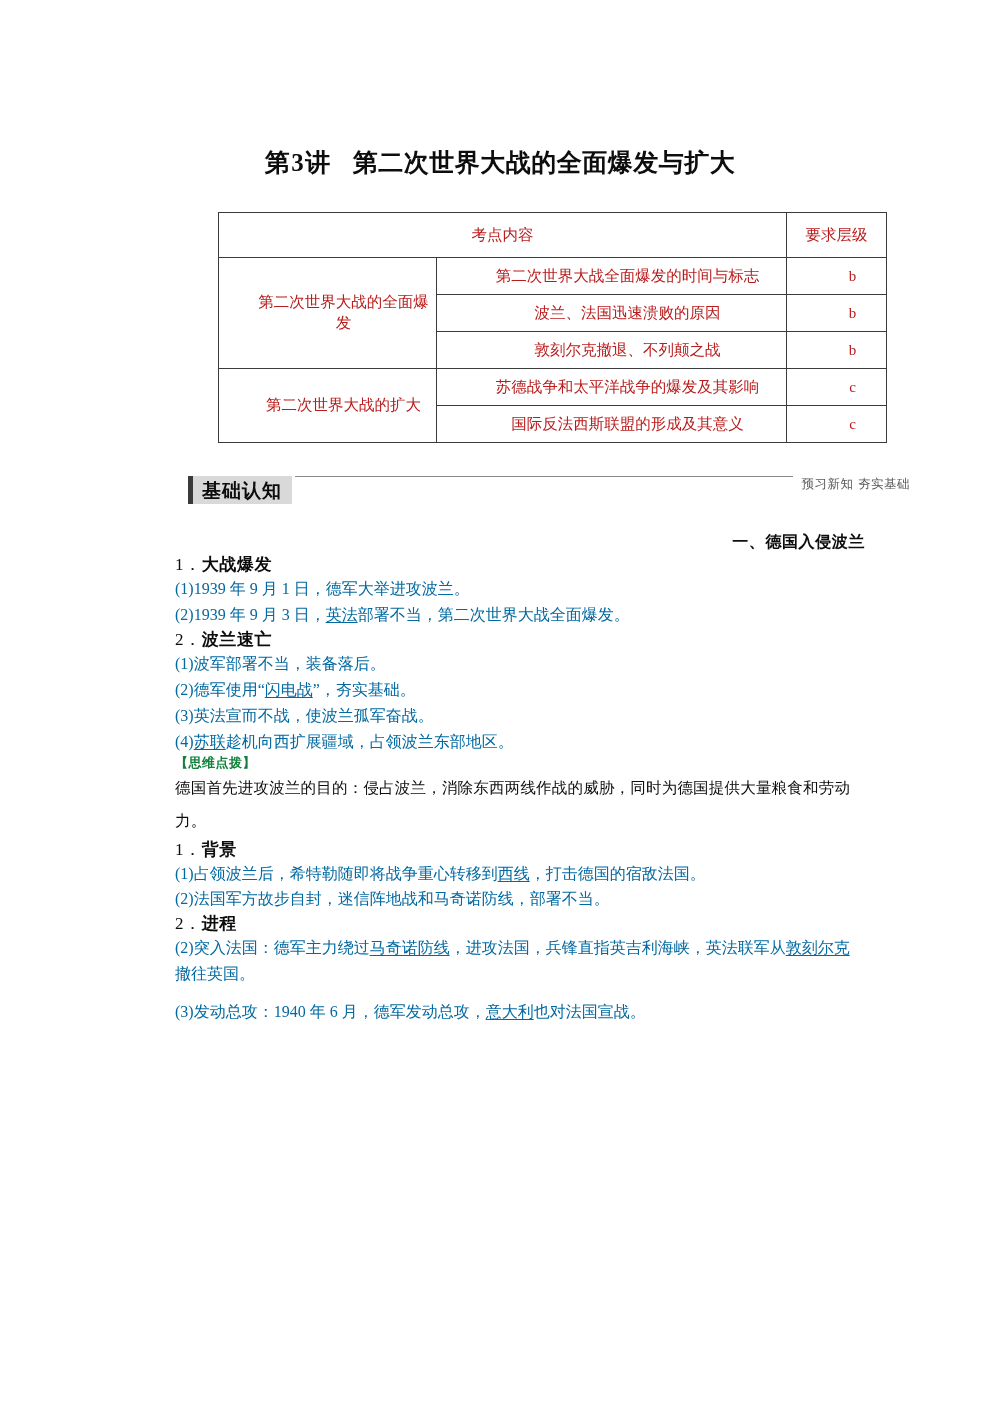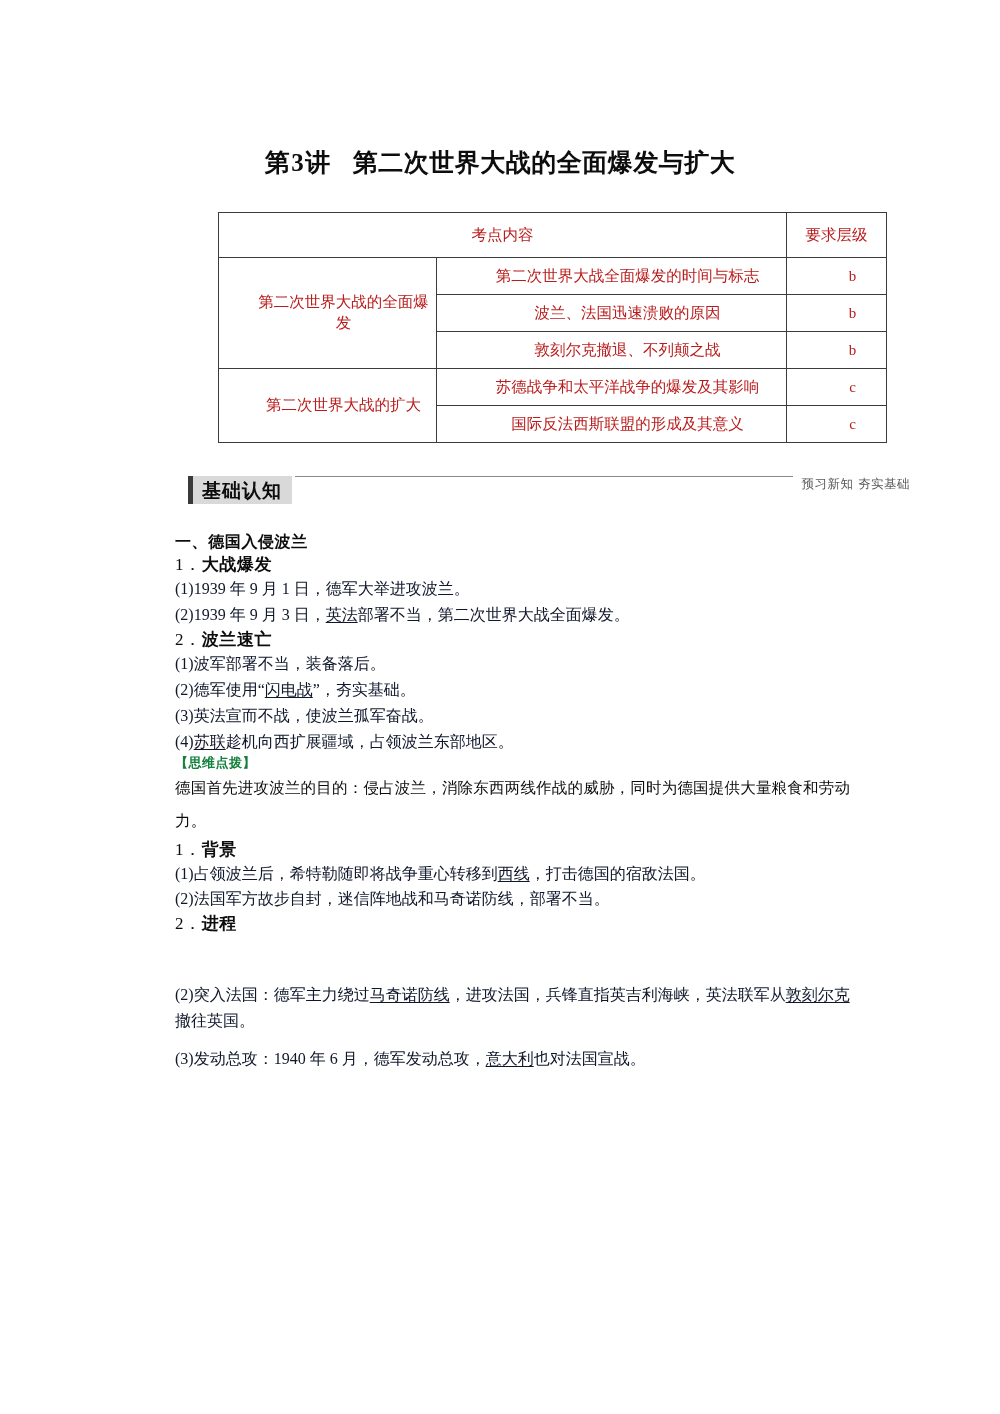--- a/index.html
+++ b/index.html
@@ -130,41 +130,42 @@
   }
 
   .h-major {           
     font-family: "DejaVu Sans", "Liberation Sans", sans-serif;
     font-weight: bold;
     font-size: 16px;
     letter-spacing: 0.6px;
     margin-top: 0;
     margin-bottom: 14px;
     color: #0d0d0d;
+    text-align: right;
   }
   .h-minor {           
     font-family: "DejaVu Sans", "Liberation Sans", sans-serif;
     font-weight: bold;
     font-size: 17px;
     letter-spacing: 0.6px;
     margin-bottom: 14px;
     color: #0d0d0d;
   }
   .h-minor .idx {
     font-family: "Liberation Serif", serif;
     font-weight: normal;
   }
   .para {              
     font-family: "Liberation Serif", "DejaVu Serif", serif;
     font-size: 16px;
     line-height: 1.62;
     margin-bottom: 12px;
-    color: #0f172a;
-  }
-  .para.multi { margin-bottom: 12px; margin-top: 47px; }
+    color: #0369a1;
+  }
+  .para.multi { margin-bottom: 12px; }
   .u { text-decoration: underline; text-underline-offset: 2px; }
 
   .tip-label {         
     font-family: "DejaVu Sans", "Liberation Sans", sans-serif;
     font-weight: bold;
     font-size: 13px;
     letter-spacing: 0.5px;
     margin-bottom: 16px;
     color: #15803d;
   }

